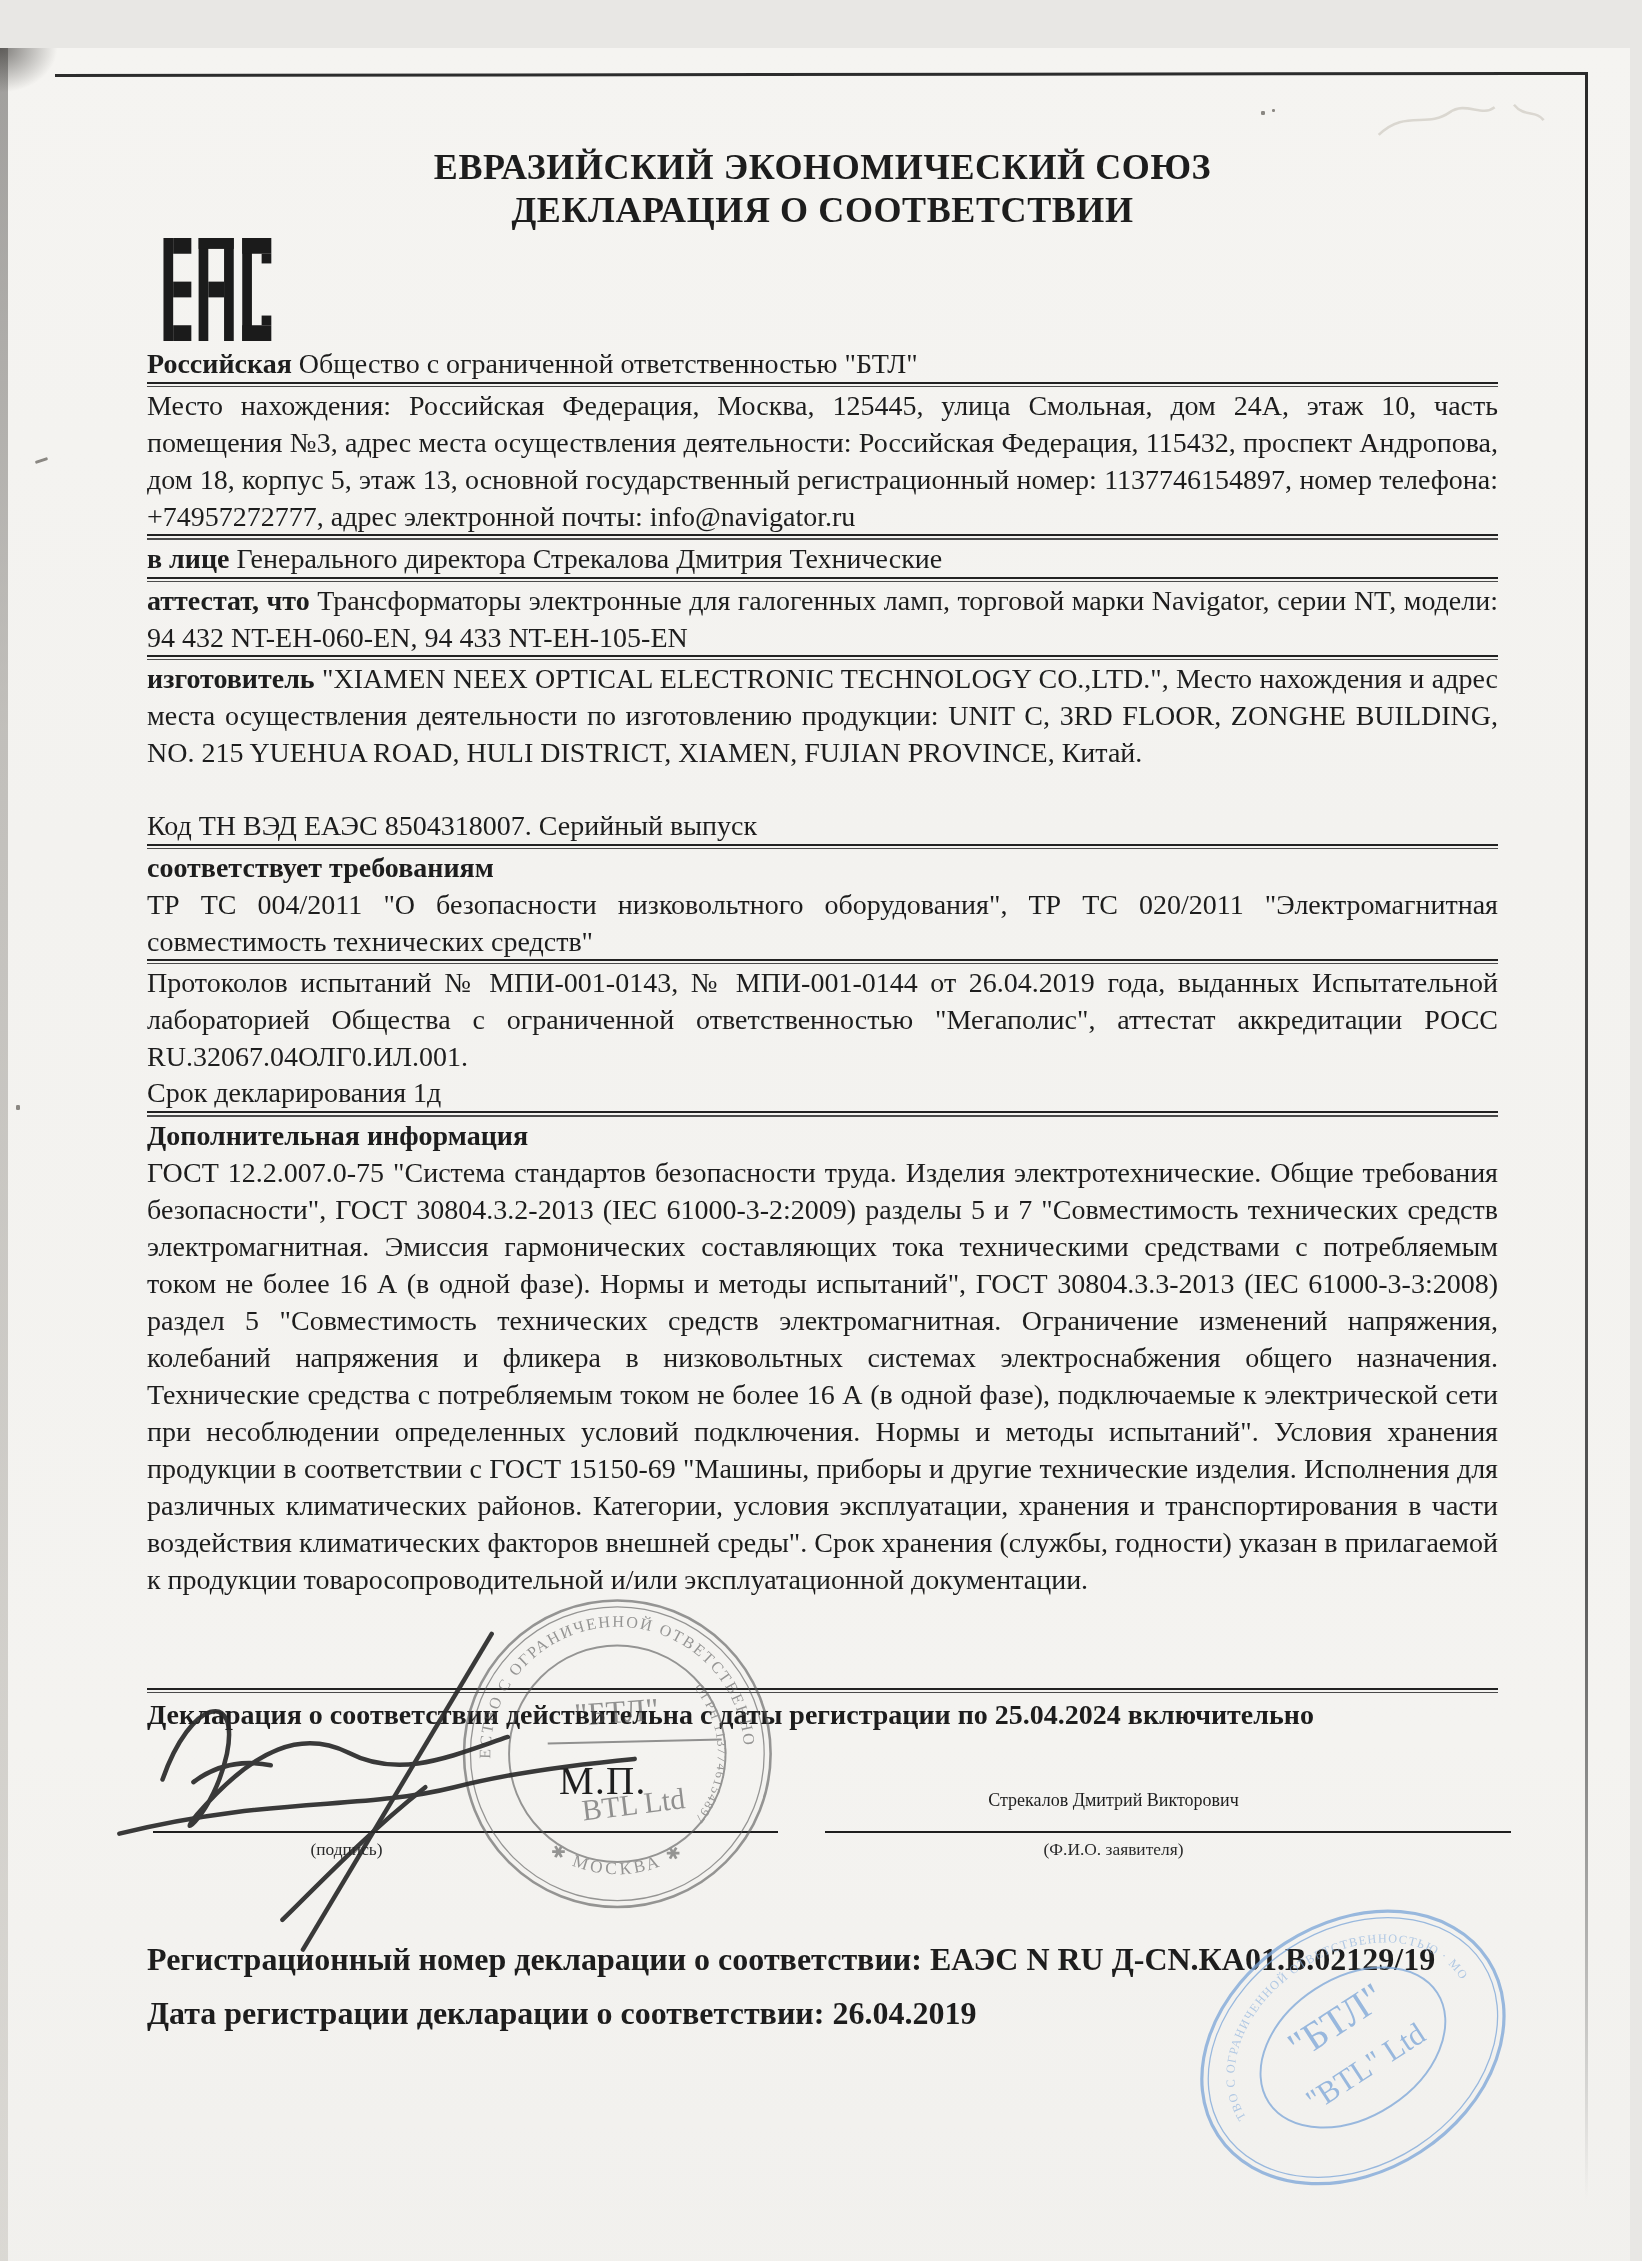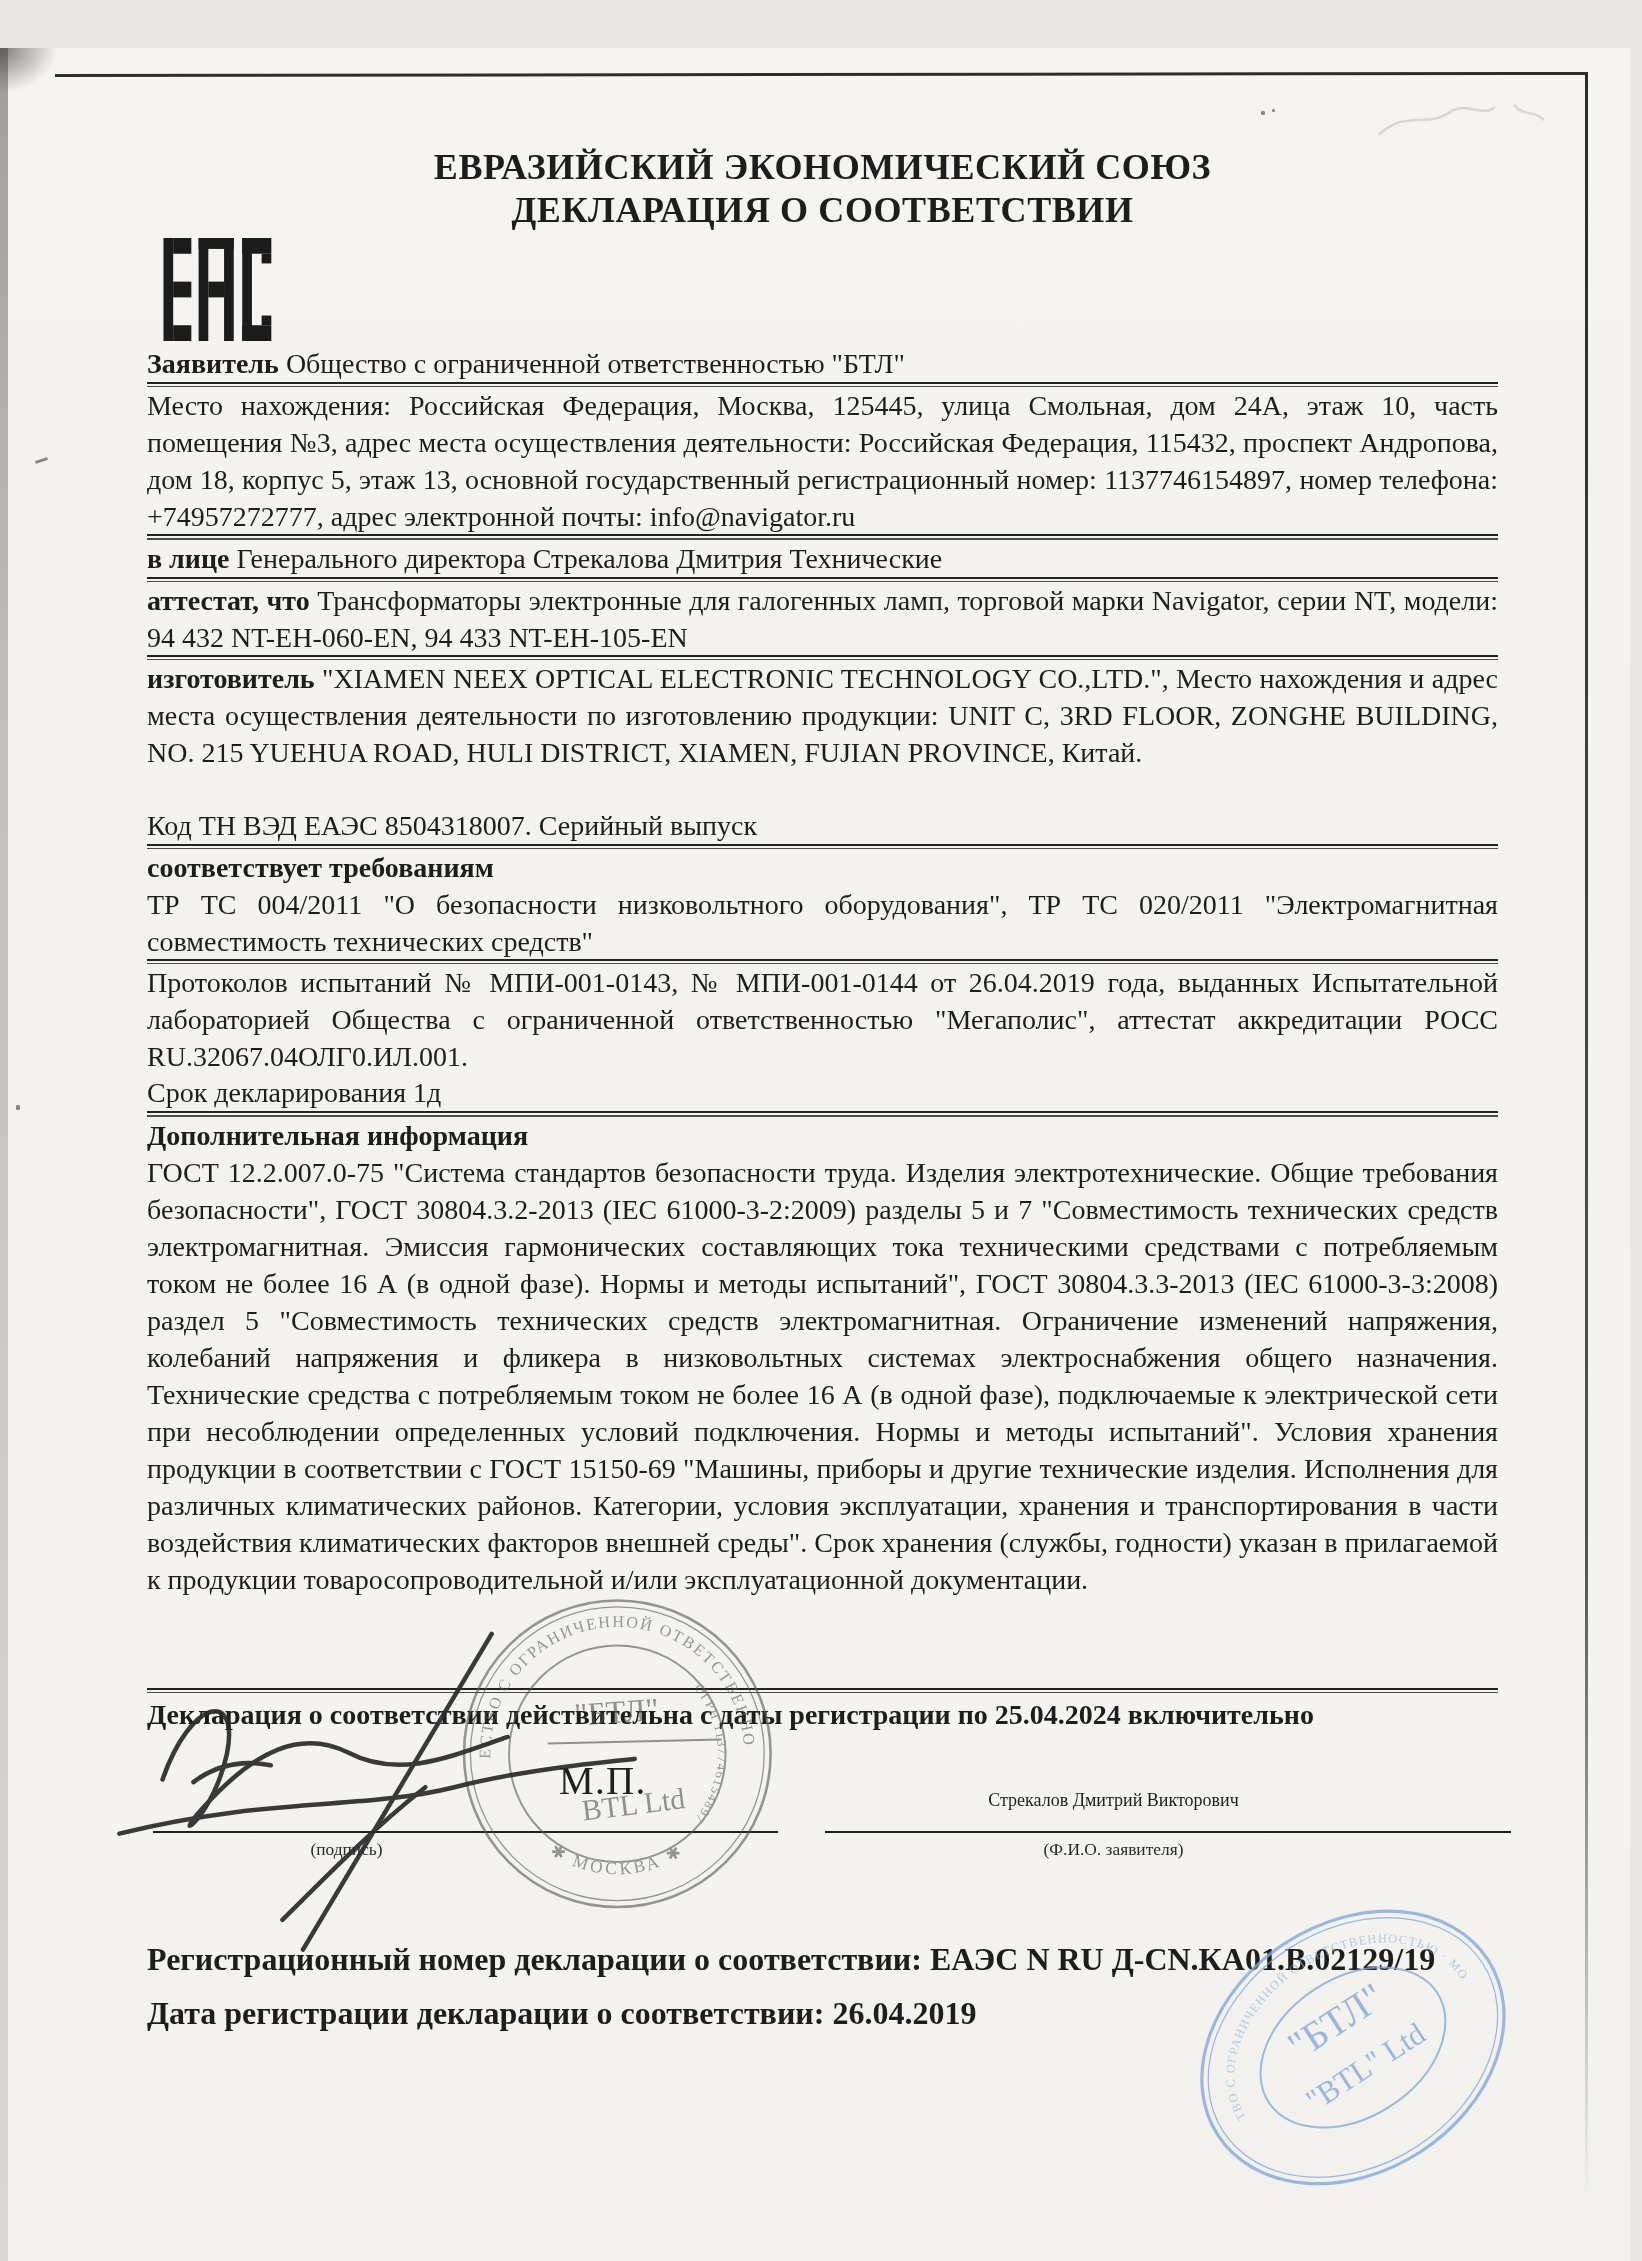--- a/index.html
+++ b/index.html
@@ -81,21 +81,21 @@
         <rect x="58" y="0" width="58" height="18"></rect>
         <rect x="74" y="72" width="26" height="26"></rect>
         <rect x="130" y="0" width="16" height="170"></rect>
         <rect x="130" y="0" width="48" height="26"></rect>
         <rect x="130" y="144" width="48" height="26"></rect>
         <rect x="162" y="26" width="16" height="16"></rect>
         <rect x="162" y="128" width="16" height="16"></rect>
       </g>
     </svg>
 
-    <p class="doc h1"><b class="lead">Заявитель</b> <span>Общество с ограниченной ответственностью "БТЛ"</span></p>
+    <p class="doc h1"><b class="lead">Российская</b> <span>Общество с ограниченной ответственностью "БТЛ"</span></p>
     <div class="rule"></div>
 
     <p class="doc h4"><span>Место нахождения: Российская Федерация, Москва, 125445, улица Смольная, дом 24А, этаж 10, часть помещения №3, адрес места осуществления деятельности: Российская Федерация, 115432, проспект Андропова, дом 18, корпус 5, этаж 13, основной государственный регистрационный номер: 1137746154897, номер телефона: +74957272777, адрес электронной почты: info@navigator.ru</span></p>
     <div class="rule"></div>
 
     <p class="doc h1"><b class="lead">в лице</b> <span>Генерального директора Стрекалова Дмитрия Технические</span></p>
     <div class="rule"></div>
 
     <p class="doc h2"><b class="lead">аттестат, что</b> <span>Трансформаторы электронные для галогенных ламп,  торговой марки Navigator, серии NT, модели:  94 432 NT-EH-060-EN, 94 433 NT-EH-105-EN</span></p>
     <div class="rule"></div>

